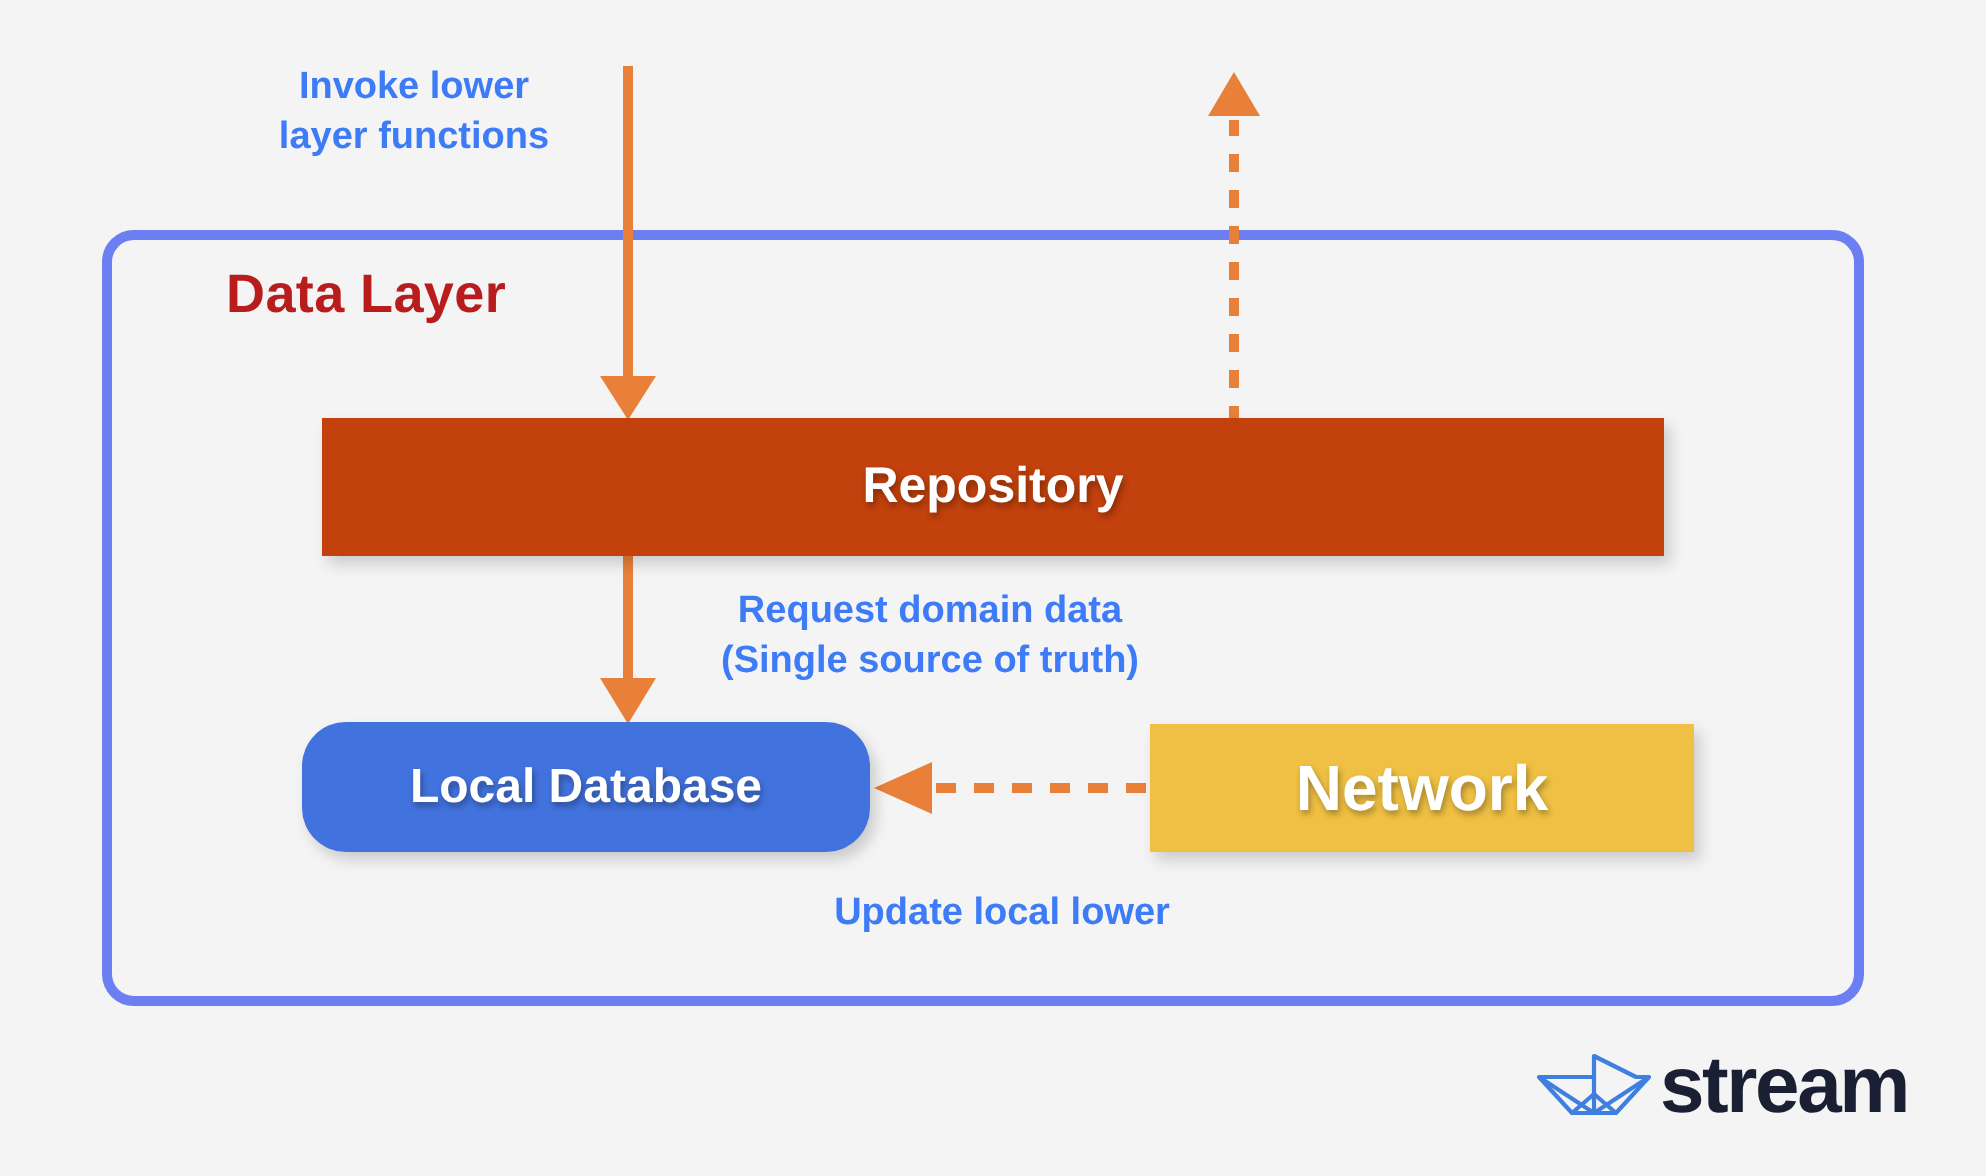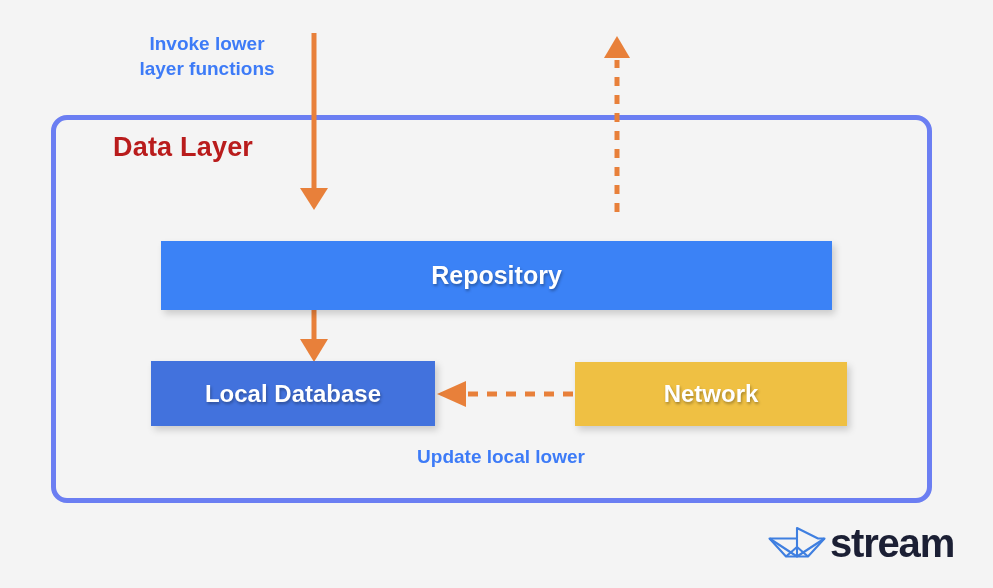--- a/index.html
+++ b/index.html
@@ -50,39 +50,39 @@
     color: #ffffff;
     font-weight: bold;
     text-shadow: 1px 2px 3px rgba(0,0,0,0.32);
     box-shadow: 3px 4px 7px rgba(0,0,0,0.17);
   }
   .node-repository {
     left: 161px;
     top: 209px;
     width: 671px;
     height: 69px;
-    background: #3b82f6;
+    background: #c2410c;
     font-size: 25px;
-    margin-top: 32px;
   }
   .node-local-database {
     left: 151px;
     top: 361px;
     width: 284px;
     height: 65px;
     background: #4272dd;
     font-size: 24px;
+    border-radius: 22px;
   }
   .node-network {
     left: 575px;
     top: 362px;
     width: 272px;
     height: 64px;
     background: #efc043;
-    font-size: 24px;
+    font-size: 32px;
   }
 
   
   .label {
     position: absolute;
     color: #3d7bf7;
     font-weight: bold;
     font-size: 19px;
     line-height: 1.33;
     text-align: center;
@@ -176,20 +176,22 @@
   </div>
 
   <div class="node node-network">
     <span>Network</span>
   </div>
 
   <div class="label label-invoke">Invoke lower
 layer functions</div>
 
 
+  <div class="label label-request">Request domain data
+(Single source of truth)</div>
 
   <div class="label label-update">Update local lower</div>
 
   <div class="stream-logo">
     <svg width="58" height="34" viewBox="0 0 58 34" xmlns="http://www.w3.org/2000/svg">
       <g fill="none" stroke="#3f7fe0" stroke-width="2.1" stroke-linejoin="round">
         <path d="M1.5 12.5 L29 12.5 L29 2 L50 12.5 L56.5 12.5 L40 30.5 L18 30.5 Z"></path>
         <path d="M1.5 12.5 L29 30.5 L56.5 12.5"></path>
         <path d="M29 12.5 L29 30.5"></path>
         <path d="M18 30.5 L29 21"></path>

